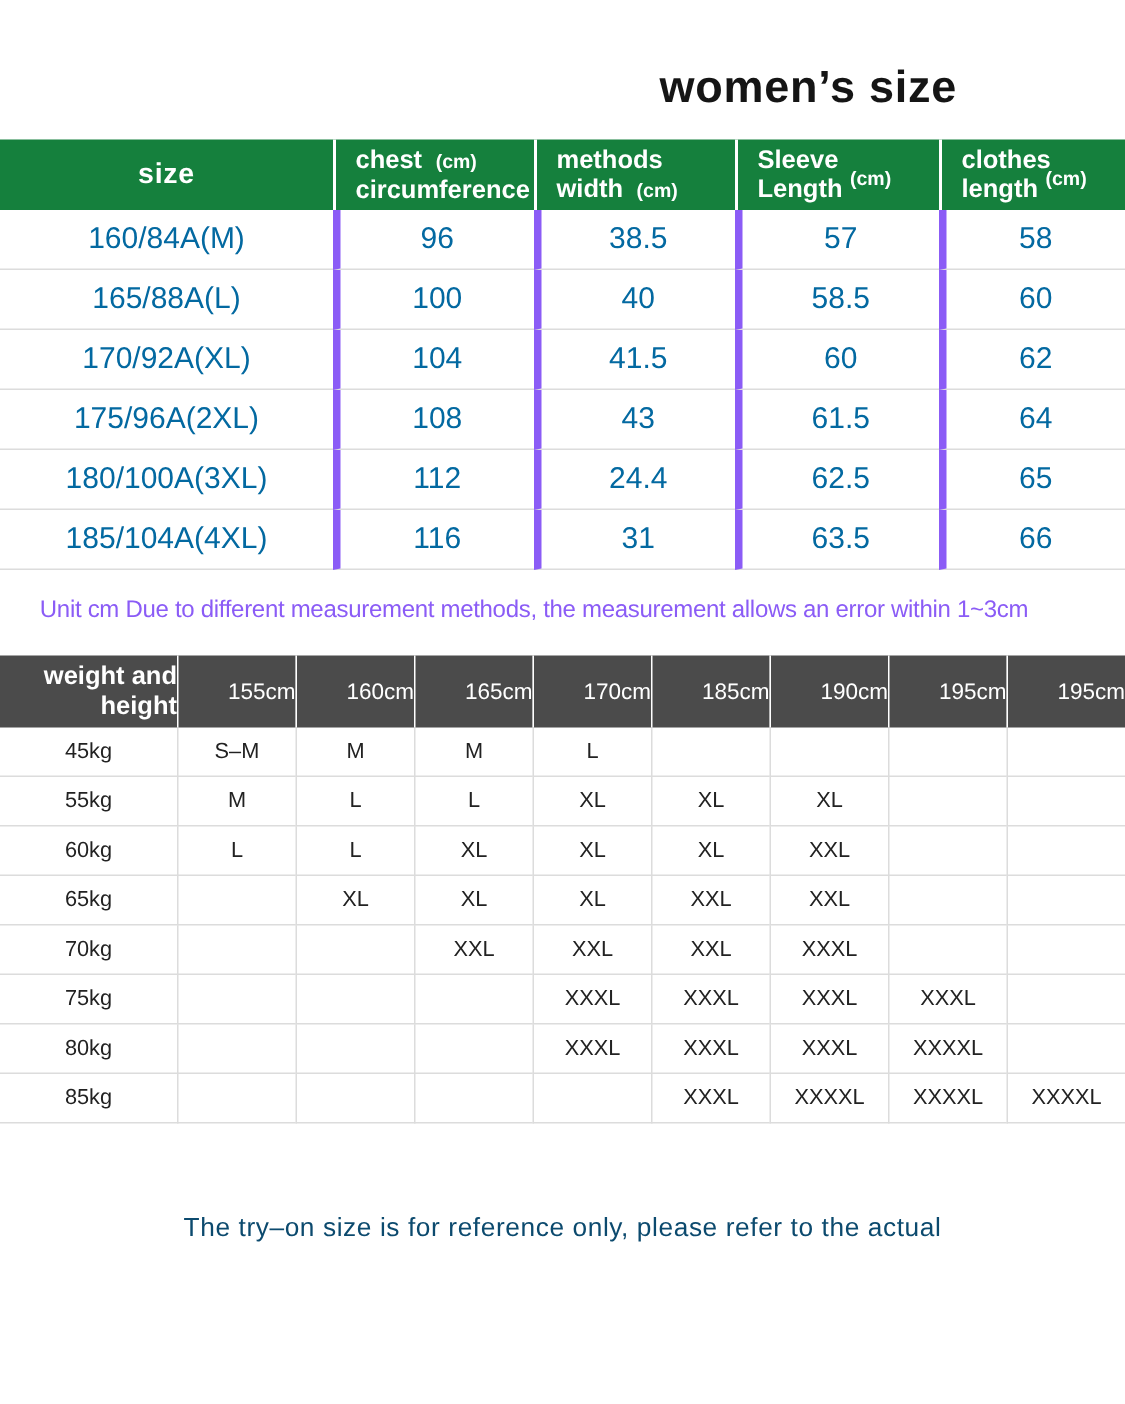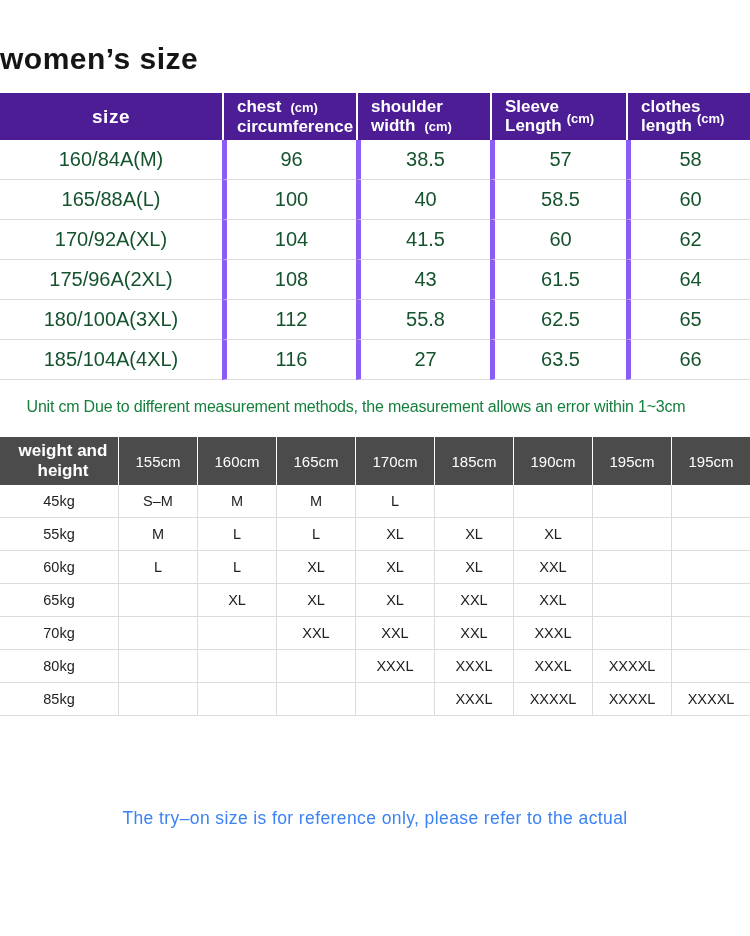--- a/index.html
+++ b/index.html
@@ -3,65 +3,65 @@
 <meta charset="utf-8">
 <style>
   * { margin:0; padding:0; box-sizing:border-box; }
   html,body { background:#ffffff; }
   body {
     width:750px; height:936px; position:relative; overflow:hidden;
     font-family:"Liberation Sans", sans-serif; color:#1f1f1f;
   }
   .page-title {
     position:absolute; top:42px; left:0; width:638px;
-    text-align:left; font-size:30px; font-weight:600; color:#151515;
+    text-align:right; font-size:30px; font-weight:600; color:#151515;
     letter-spacing:0.5px;
   }
   table { border-collapse:separate; border-spacing:0; table-layout:fixed; position:absolute; left:0; width:750px; }
 
   
   #size-table { top:93px; }
   #size-table thead th {
-    background:#4c1d95; color:#ffffff; height:47px;
+    background:#15803d; color:#ffffff; height:47px;
     font-weight:bold; vertical-align:middle;
   }
   #size-table thead th + th { border-left:2px solid #ffffff; }
   .th-size { text-align:center; font-size:19px; letter-spacing:0.5px; }
   .th2 { text-align:left; padding-left:13px; font-size:17px; line-height:19px;margin-top:16px; }
   .u { font-size:13px; font-weight:bold; }
   .gap { margin-left:9px; }
   .raised { position:relative; top:-8px; margin-left:5px; }
   #size-table tbody td {
     height:40px; border-bottom:1px solid #dcdcdc;
-    text-align:center; vertical-align:middle; font-size:20px; color:#14532d;
+    text-align:center; vertical-align:middle; font-size:20px; color:#0369a1;
   }
   #size-table tbody td:not(:first-child) { border-left:5px solid #8b5cf6; }
 
   .unit-note {
     position:absolute; top:398px; left:0; width:712px; text-align:center;
-    font-size:16px; letter-spacing:-0.2px; color:#15803d; white-space:nowrap;
+    font-size:16px; letter-spacing:-0.2px; color:#8b5cf6; white-space:nowrap;
   }
 
   
   #fit-table { top:437px; }
   #fit-table thead th {
     background:#4b4b4b; color:#ffffff; height:48px;
-    vertical-align:middle; font-weight:normal; font-size:15px; text-align:center;
+    vertical-align:middle; font-weight:normal; font-size:15px; text-align:right;
   }
   #fit-table thead th + th { border-left:1px solid #ffffff; }
   .th-corner { text-align:center; padding-left:8px; font-weight:bold !important; font-size:17px !important; line-height:20px; }
   #fit-table tbody td {
     height:33px; border-bottom:1px solid #dcdcdc;
     text-align:center; vertical-align:middle; font-size:14.5px; color:#222222;
   }
   #fit-table tbody td:not(:first-child) { border-left:1px solid #dcdcdc; }
 
   .footer-note {
     position:absolute; top:806px; left:0; width:750px; text-align:center;
-    font-size:17.5px; line-height:24px; letter-spacing:0.4px; color:#3b82f6;
+    font-size:17.5px; line-height:24px; letter-spacing:0.4px; color:#0c4a6e;
   }
 </style>
 </head>
 <body>
 
 <div class="page-title">women’s size</div>
 
 <table id="size-table">
   <colgroup>
     <col style="width:222px">
@@ -71,21 +71,21 @@
       <col style="width:124px">
   </colgroup>
   <thead>
     <tr>
       <th class="th-size">size</th>
       <th class="th2">
         <div><span>chest</span><span class="u gap">(cm)</span></div>
         <div><span>circumference</span></div>
       </th>
       <th class="th2">
-        <div><span>shoulder</span></div>
+        <div><span>methods</span></div>
         <div><span>width</span><span class="u gap">(cm)</span></div>
       </th>
       <th class="th2">
         <div><span>Sleeve</span></div>
         <div><span>Length</span><span class="u raised">(cm)</span></div>
       </th>
       <th class="th2">
         <div><span>clothes</span></div>
         <div><span>length</span><span class="u raised">(cm)</span></div>
       </th>
@@ -116,28 +116,28 @@
       <tr>
         <td>175/96A(2XL)</td>
         <td>108</td>
         <td>43</td>
         <td>61.5</td>
         <td>64</td>
       </tr>
       <tr>
         <td>180/100A(3XL)</td>
         <td>112</td>
-        <td>55.8</td>
+        <td>24.4</td>
         <td>62.5</td>
         <td>65</td>
       </tr>
       <tr>
         <td>185/104A(4XL)</td>
         <td>116</td>
-        <td>27</td>
+        <td>31</td>
         <td>63.5</td>
         <td>66</td>
       </tr>
     </tbody>
 </table>
 
 <div class="unit-note">Unit cm Due to different measurement methods, the measurement allows an error within 1~3cm</div>
 
 <table id="fit-table">
   <colgroup>
@@ -217,20 +217,31 @@
         <td></td>
         <td></td>
         <td>XXL</td>
         <td>XXL</td>
         <td>XXL</td>
         <td>XXXL</td>
         <td></td>
         <td></td>
       </tr>
       <tr>
+        <td>75kg</td>
+        <td></td>
+        <td></td>
+        <td></td>
+        <td>XXXL</td>
+        <td>XXXL</td>
+        <td>XXXL</td>
+        <td>XXXL</td>
+        <td></td>
+      </tr>
+      <tr>
         <td>80kg</td>
         <td></td>
         <td></td>
         <td></td>
         <td>XXXL</td>
         <td>XXXL</td>
         <td>XXXL</td>
         <td>XXXXL</td>
         <td></td>
       </tr>

